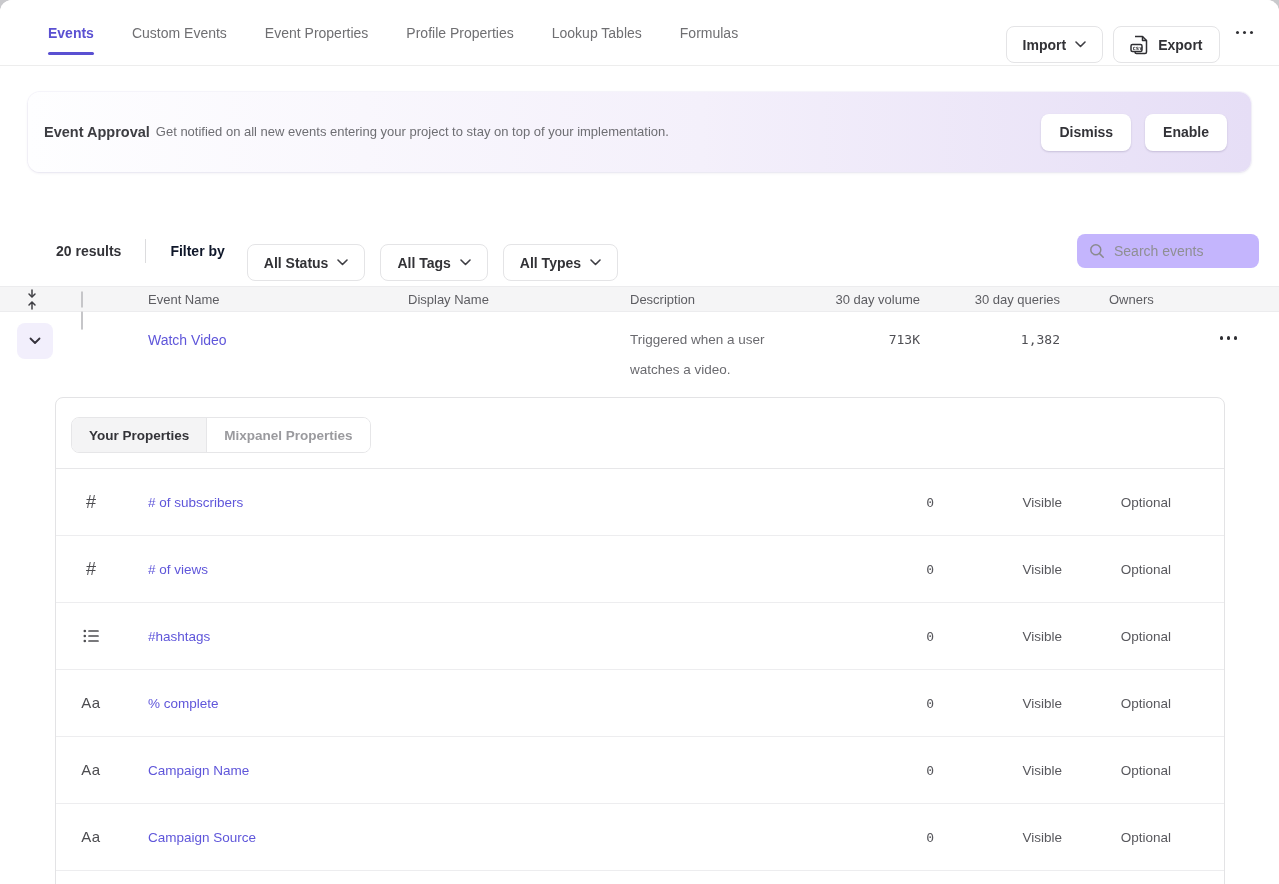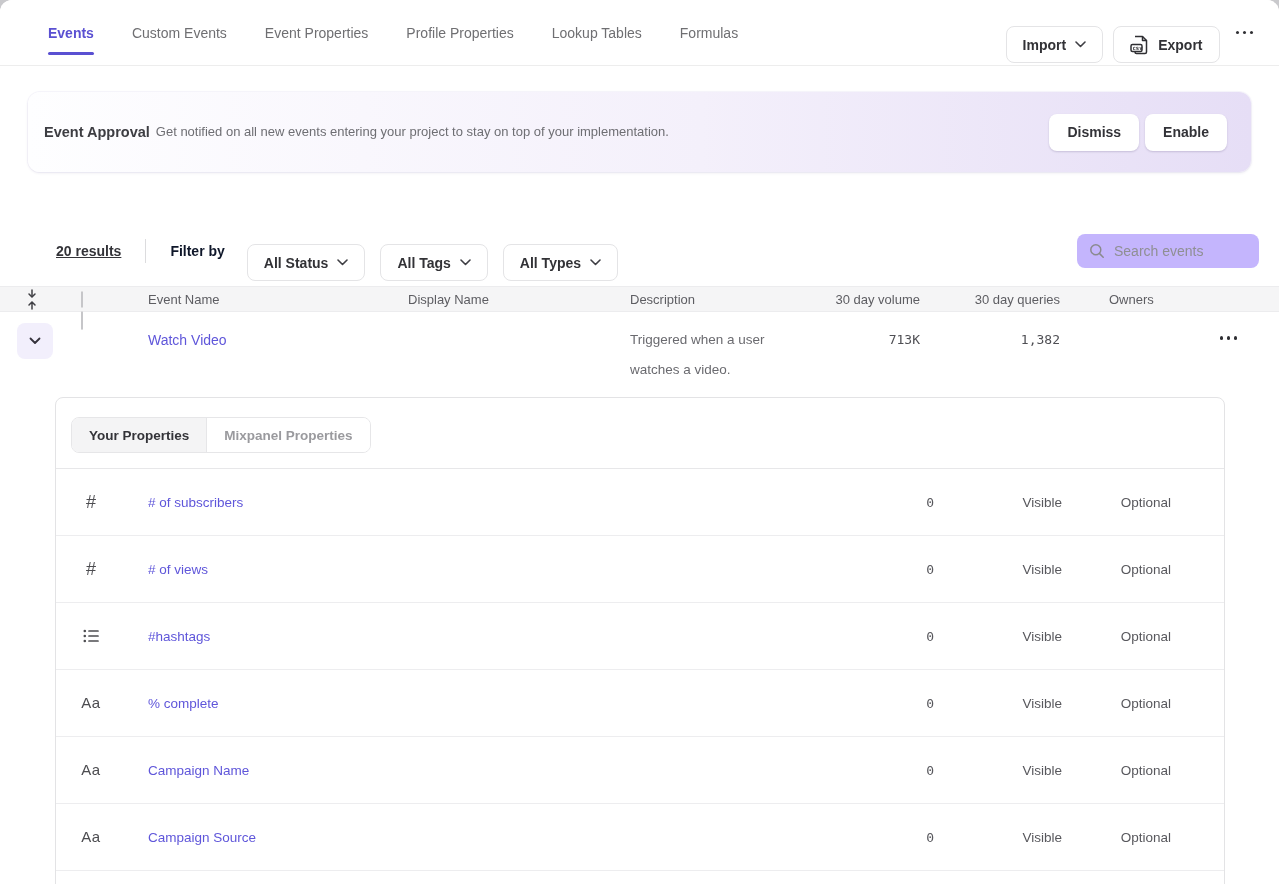--- a/index.html
+++ b/index.html
@@ -26,28 +26,28 @@
               align-items:center; cursor:pointer; }
 
   
   .banner { margin:26px 28px 0 28px; height:80px; border-radius:12px;
             background:linear-gradient(90deg,#fefeff 0%,#f4f0fb 55%,#e6def6 100%);
             box-shadow:0 1px 3px rgba(60,50,110,0.10), 0 0 0 1px rgba(120,100,200,0.05);
             display:flex; align-items:center; padding:0 24px 0 16px; }
   .banner-text { display:flex; gap:6px; }
   .banner-title { font-size:14.5px; font-weight:700; color:#3d3d42; }
   .banner-desc { font-size:13px; color:#6e6e73; }
-  .banner-actions { margin-left:auto; display:flex; gap:6px; }
+  .banner-actions { margin-left:auto; display:flex; gap:14px; }
   .banner-btn { height:37px; padding:0 18px; background:#fff; border:none; border-radius:8px;
                 font-size:14px; font-weight:600; color:#333338; cursor:pointer; font-family:inherit;
                 box-shadow:0 1px 2px rgba(40,30,80,0.18); }
 
   
   .filterbar { margin-top:60px; height:37px; display:flex; align-items:center; padding:0 20px 0 56px; }
-  .results { font-size:14px; font-weight:700; color:#333338;text-decoration:underline; }
+  .results { font-size:14px; font-weight:700; color:#333338; }
   .vdiv { width:1px; height:24px; background:#dcdcde; margin:0 24px; }
   .filterby { font-size:14px; font-weight:700; color:#0f172a; margin-right:22px; }
   .filter-btn { margin-right:15px; }
   .searchbox { margin-left:auto; width:182px; height:34px; background:#c4b5fd; border-radius:8px;
                display:flex; align-items:center; gap:9px; padding:0 12px; }
   .searchbox input { border:none; background:transparent; outline:none; font-size:14px; color:#3a3a3e;
                      width:130px; font-family:inherit; }
   .searchbox input::placeholder { color:#8f8f93; }
 
   

